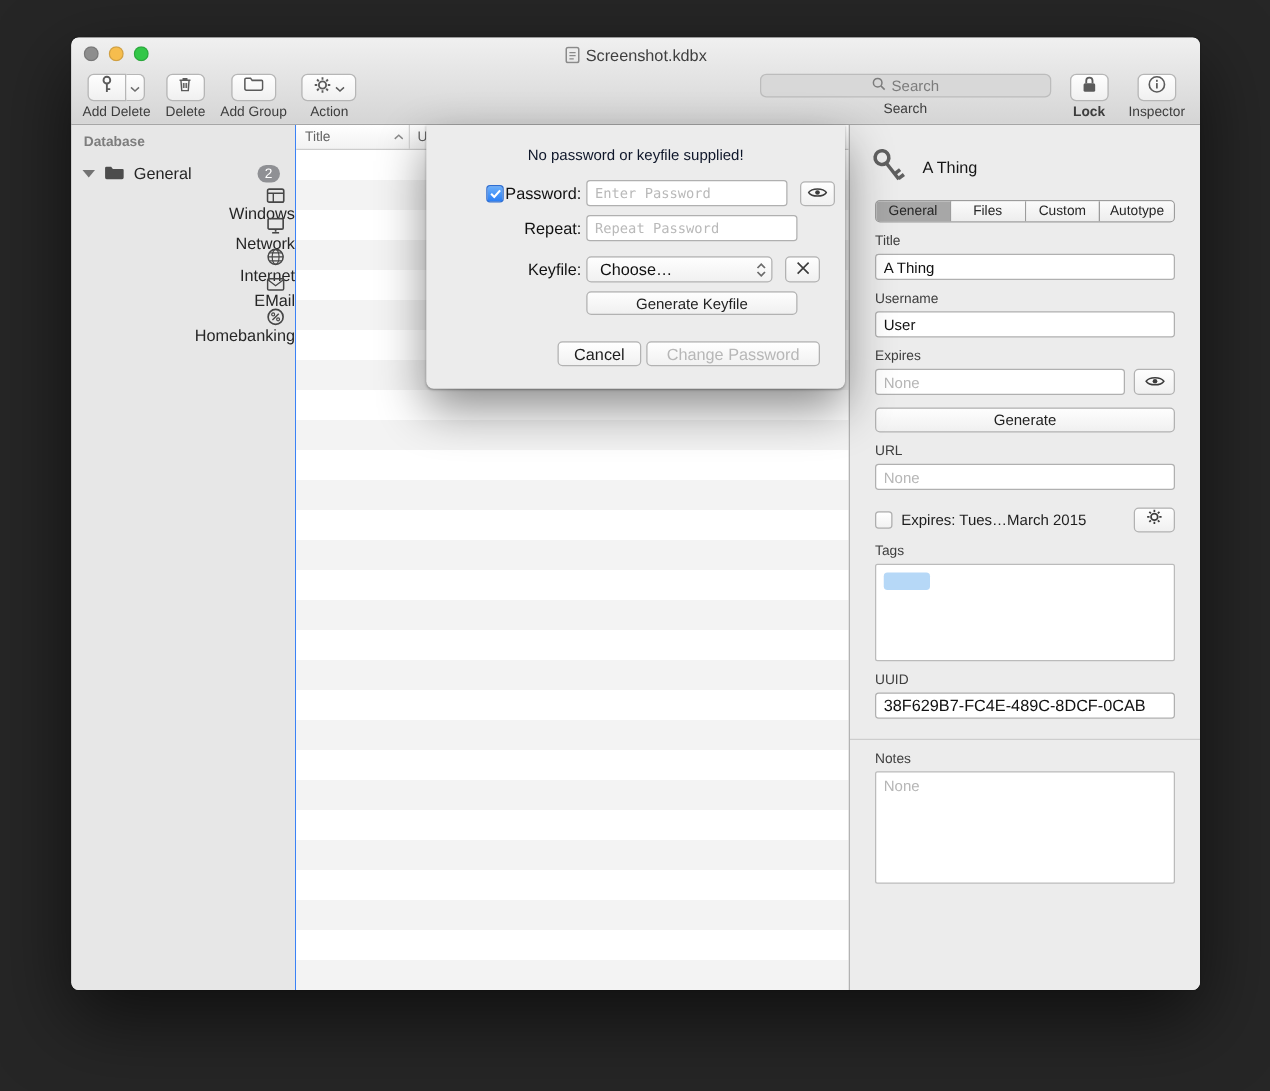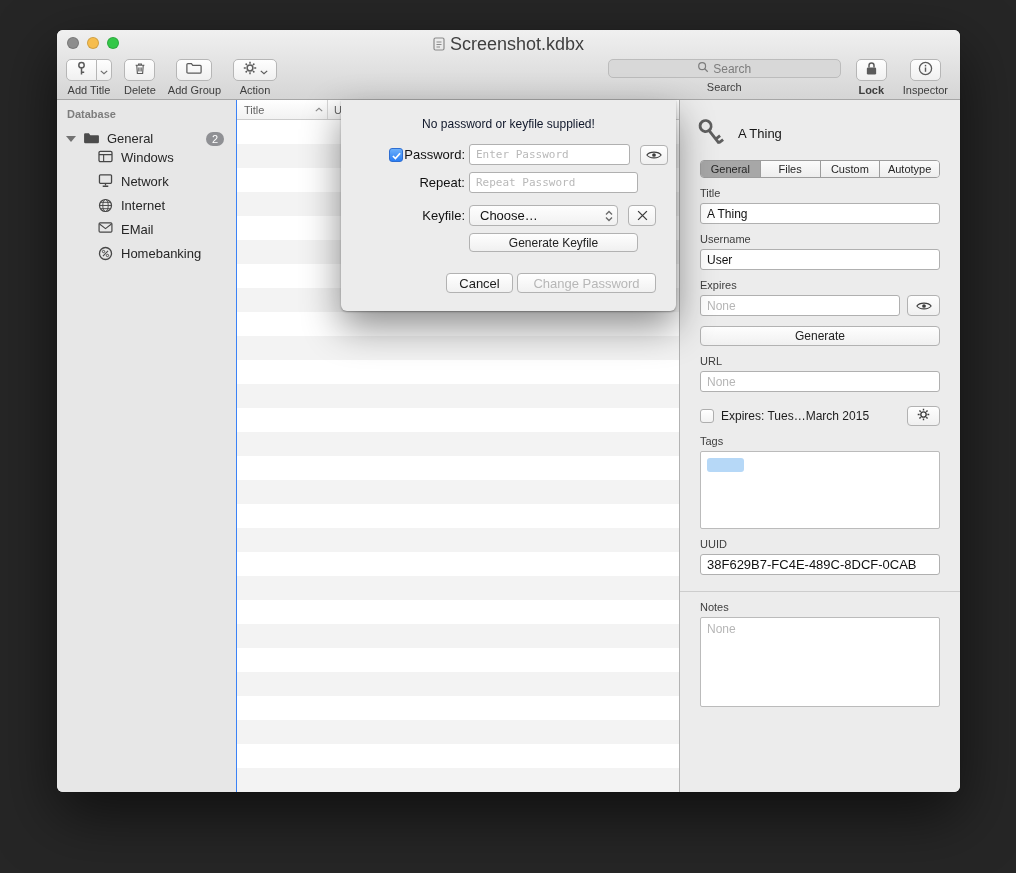--- a/index.html
+++ b/index.html
@@ -25,21 +25,21 @@
   }
   .titlebar { position:relative; height:26px; }
   .traffic { position:absolute; left:10px; top:7px; display:flex; gap:8px; }
   .light { width:12px; height:12px; border-radius:50%; border:1px solid rgba(0,0,0,.15); }
   .light.close { background:#8d8d8d; }
   .light.min   { background:#f6bd4d; }
   .light.zoom  { background:#33c748; }
   .window-title {
     position:absolute; left:0; right:0; top:6px; height:16px;
     display:flex; align-items:center; justify-content:center; gap:5px;
-    font-size:18px; color:#3f3f3f;
+    font-size:13px; color:#3f3f3f;
   }
   .doc-icon { color:#8a8a8a; display:flex; }
   .toolbar {
     position:absolute; top:26px; left:0; right:0; height:44px;
     display:flex; align-items:flex-start; padding:3px 10px 0 9px;
   }
   .tool { display:flex; flex-direction:column; align-items:center; margin-right:12px; }
   .tool-label { font-size:11px; color:#3d3d3d; margin-top:3px; white-space:nowrap; }
   .tbtn {
     height:22px; background:linear-gradient(#fefefe,#f0f0f0);
@@ -79,22 +79,22 @@
   .disclosure {
     width:0; height:0; border-left:5px solid transparent; border-right:5px solid transparent;
     border-top:6px solid #727272; margin:0 7px 0 3px;
   }
   .group-row .g-icon { color:#4c4c4c; display:flex; margin-right:7px; }
   .badge {
     position:absolute; right:12px; background:#8f9094; color:#fff;
     font-size:11px; line-height:14px; padding:0 6px; border-radius:8px;
   }
   .side-item {
-    display:flex; align-items:flex-start; height:24px; padding-left:40px;
-    font-size:13px; color:#262626;
+    display:flex; align-items:flex-end; height:24px; padding-left:40px;
+    font-size:13px; color:#262626;flex-direction:column;
   }
   .side-item .s-icon { color:#474747; display:flex; margin-right:8px; width:16px; justify-content:center; }
   
   .list { flex:1; background:#fff; display:flex; flex-direction:column; min-width:0; }
   .list-header {
     height:20px; flex:none; display:flex; align-items:stretch;
     background:linear-gradient(#ffffff,#f2f2f2);
     border-bottom:1px solid #cccccc;
     font-size:11px; color:#636363;
   }
@@ -258,21 +258,21 @@
             </span>
           </div>
           <div class="tbtn">
             <span>
               <svg width="8" height="5" viewBox="0 0 10 6">
                   <path d="M1 1l4 3.6L9 1" fill="none" stroke="currentColor" stroke-width="1.5"></path>
                 </svg>
             </span>
           </div>
         </div>
-        <div class="tool-label">Add Title</div>
+        <div class="tool-label">Add Delete</div>
       </div>
 
       <div class="tool">
         <div class="tbtn single30">
           <span>
             <svg width="14" height="15" viewBox="0 0 16 16" fill="none">
                 <path d="M3 4.3h10M6.4 4.3V2.8h3.2v1.5M4.3 4.3l.7 9.4h6l.7-9.4" stroke="currentColor" stroke-width="1.3"></path>
                 <path d="M6.5 6.8v4.6M8 6.8v4.6M9.5 6.8v4.6" stroke="currentColor" stroke-width="1"></path>
               </svg>
           </span>

